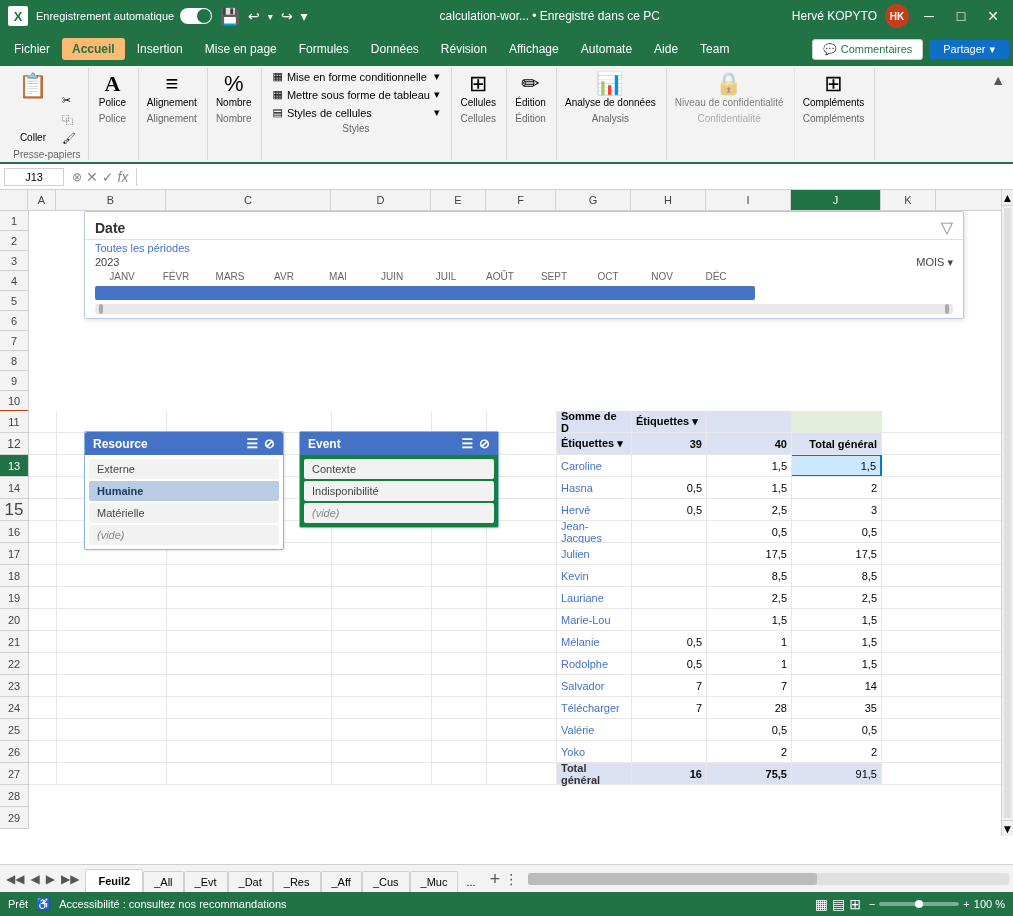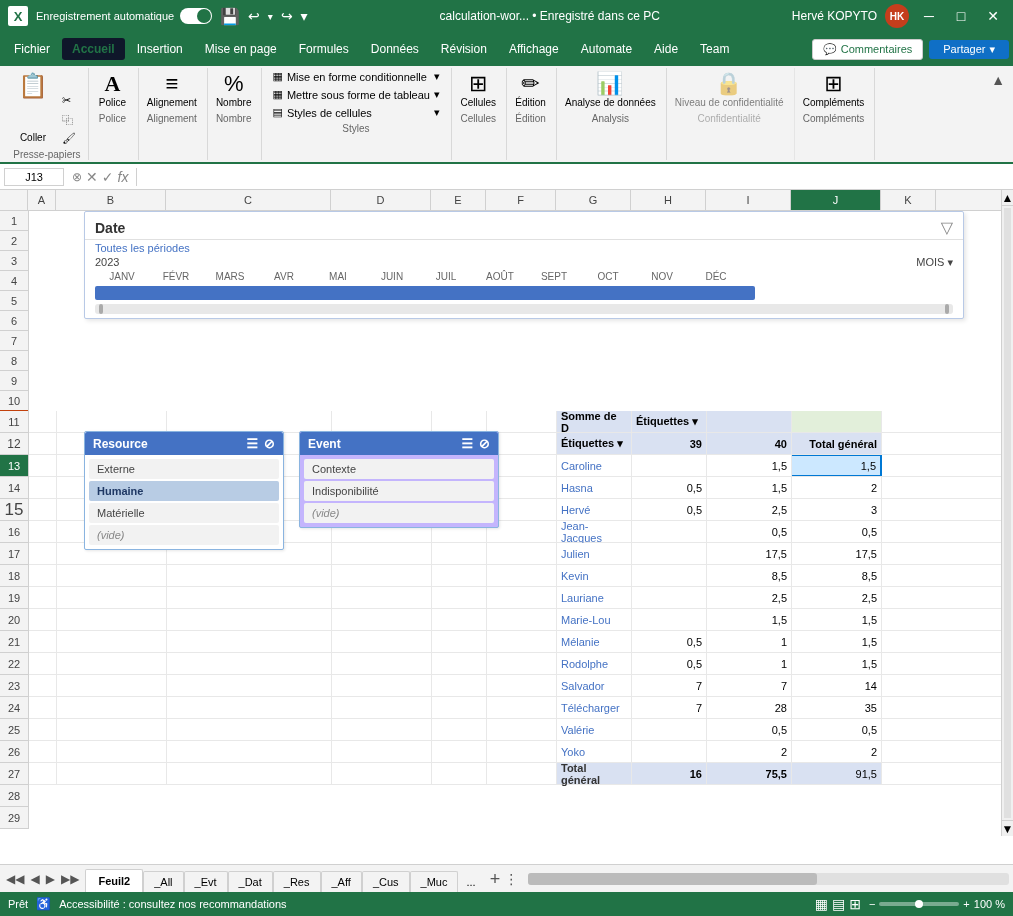--- a/index.html
+++ b/index.html
@@ -11,21 +11,21 @@
     .titlebar-autosave { font-size: 11px; display: flex; align-items: center; gap: 6px; }
     .toggle-switch { width: 32px; height: 16px; background: white; border-radius: 8px; position: relative; display: inline-block; }
     .toggle-knob { width: 14px; height: 14px; background: #217346; border-radius: 50%; position: absolute; top: 1px; right: 1px; }
     .titlebar-filename { flex: 1; text-align: center; font-size: 12px; }
     .titlebar-btn { width: 24px; height: 24px; display: flex; align-items: center; justify-content: center; cursor: pointer; border-radius: 3px; font-size: 14px; color: white; }
     .user-badge { background: #c43e1c; color: white; border-radius: 50%; width: 24px; height: 24px; display: flex; align-items: center; justify-content: center; font-size: 10px; font-weight: bold; }
 
     
     .menubar { background: #217346; color: white; height: 34px; display: flex; align-items: center; padding: 0 4px; gap: 2px; }
     .menubar-item { padding: 4px 10px; border-radius: 3px; cursor: pointer; font-size: 12px; }
-    .menubar-item.active { background: #0f172a; color: #217346; font-weight: bold; }
+    .menubar-item.active { background: #fdba74; color: #217346; font-weight: bold; }
     .menubar-right { margin-left: auto; display: flex; gap: 6px; align-items: center; }
     .btn-comments { background: white; color: #217346; border: 1px solid #ccc; border-radius: 3px; padding: 3px 10px; font-size: 11px; cursor: pointer; display: flex; align-items: center; gap: 4px; }
     .btn-share { background: #0f6fc6; color: white; border-radius: 3px; padding: 3px 14px; font-size: 11px; cursor: pointer; display: flex; align-items: center; gap: 4px; }
     .ribbon-group { display: flex; flex-direction: column; align-items: center; border-right: 1px solid #d8d8d8; padding: 0 6px 0 4px; min-width: 50px; }
     .ribbon-group-items { display: flex; gap: 2px; align-items: flex-end; }
     .ribbon-group-label { font-size: 10px; color: #666; margin-top: 2px; text-align: center; }
     .ribbon-btn { display: flex; flex-direction: column; align-items: center; padding: 3px 4px; border-radius: 3px; cursor: pointer; min-width: 36px; }
     .ribbon-row-btn { display: flex; align-items: center; gap: 4px; padding: 2px 6px; border-radius: 2px; cursor: pointer; font-size: 11px; white-space: nowrap; }
 
     
@@ -577,21 +577,21 @@
             </div>
           </div>
           <div style="padding:4px;">
             <div style="padding:4px 8px; background:#f2f2f2; color:#444; font-size:11px; margin-bottom:2px; border-radius:2px; cursor:pointer;">Externe</div>
             <div style="padding:4px 8px; background:#b8cce4; color:#1f3864; font-size:11px; font-weight:bold; margin-bottom:2px; border-radius:2px; cursor:pointer;">Humaine</div>
             <div style="padding:4px 8px; background:#f2f2f2; color:#444; font-size:11px; margin-bottom:2px; border-radius:2px; cursor:pointer;">Matérielle</div>
             <div style="padding:4px 8px; background:#f2f2f2; color:#888; font-size:11px; font-style:italic; border-radius:2px; cursor:pointer;">(vide)</div>
           </div>
         </div>
 
-        <div style="position:absolute; top:220px; left:270px; width:200px; background:#c4b5fd; border:1px solid #8ab4e0; border-radius:2px; box-shadow:1px 1px 3px rgba(0,0,0,0.1);">
+        <div style="position:absolute; top:220px; left:270px; width:200px; background:#15803d; border:1px solid #8ab4e0; border-radius:2px; box-shadow:1px 1px 3px rgba(0,0,0,0.1);">
           <div style="background:#4472c4; color:white; padding:4px 8px; display:flex; align-items:center; justify-content:space-between; font-size:12px; font-weight:bold; border-radius:2px 2px 0 0;">
             <span>Event</span>
             <div style="display:flex; gap:6px;">
               <span style="cursor:pointer; font-size:13px;">☰</span>
               <span style="cursor:pointer; font-size:13px;">⊘</span>
             </div>
           </div>
           <div style="padding:4px;">
             <div style="padding:4px 8px; background:#f2f2f2; color:#444; font-size:11px; margin-bottom:2px; border-radius:2px; cursor:pointer;">Contexte</div>
             <div style="padding:4px 8px; background:#f2f2f2; color:#444; font-size:11px; margin-bottom:2px; border-radius:2px; cursor:pointer;">Indisponibilité</div>

